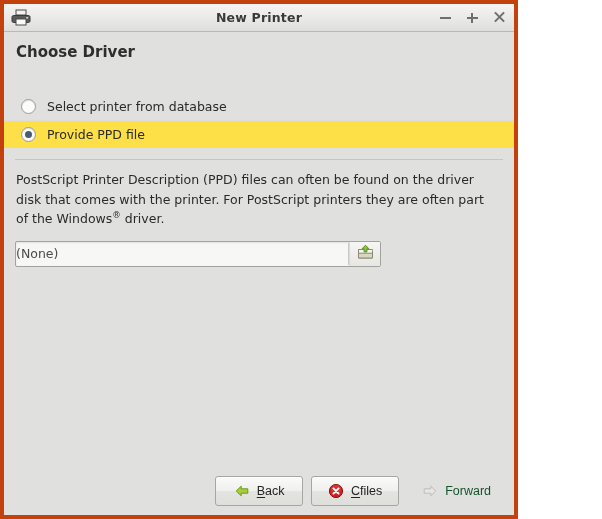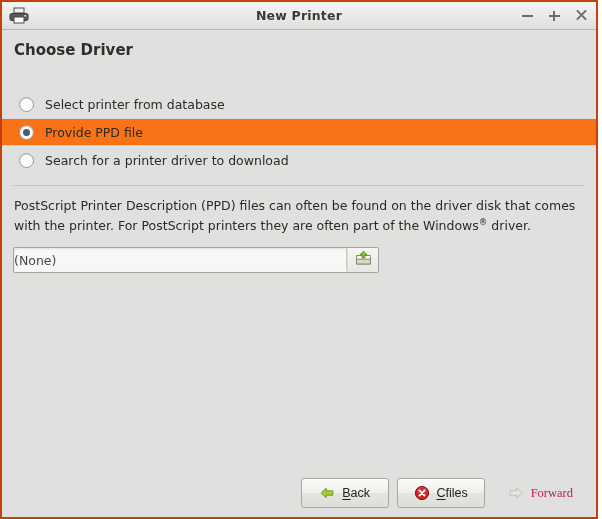--- a/index.html
+++ b/index.html
@@ -7,25 +7,25 @@
     padding: 0;
     background: #ffffff;
   }
   body {
     font-family: "DejaVu Sans", "Liberation Sans", sans-serif;
     -webkit-font-smoothing: antialiased;
   }
 
   #window {
     position: relative;
-    width: 598px;
+    width: 518px;
     height: 519px;
     box-sizing: border-box;
     background: #e0e0de;
-    border: 2px solid #c2410c;
+    border: 4px solid #c2410c;
     display: flex;
     flex-direction: column;
     overflow: hidden;
   }
 
   
   .titlebar {
     position: relative;
     height: 27px;
     flex: 0 0 27px;
@@ -102,21 +102,21 @@
     margin-top: 31px;
   }
   .radio-row {
     height: 28px;
     display: flex;
     align-items: center;
     padding-left: 17px;
     box-sizing: border-box;
   }
   .radio-row.selected {
-    background: #f97316;
+    background: #fde047;
     border-top: 1px solid #dcdcda;
     border-bottom: 1px solid #d6d6d4;
   }
   .radio-mark {
     width: 13px;
     height: 13px;
     border-radius: 50%;
     background: #fcfcfc;
     border: 1px solid #9a9a96;
     box-shadow: inset 0 1px 1px rgba(0,0,0,.10);
@@ -222,22 +222,21 @@
     border: 1px solid #a6a6a2;
     border-radius: 3px;
     box-shadow: inset 0 1px 0 rgba(255,255,255,.85);
     cursor: default;
     white-space: nowrap;
   }
   .btn.disabled {
     background: #e0e0de;
     border-color: transparent;
     box-shadow: none;
-    color: #be185d;
-    font-family: Liberation Serif, serif;
+    color: #14532d;
   }
   .btn u { text-underline-offset: 2px; }
   .btn-ico {
     width: 16px;
     height: 16px;
     flex: 0 0 16px;
     display: block;
   }
 </style>
 </head>
@@ -279,24 +278,20 @@
       <div class="radio-row">
         <span class="radio-mark"></span>
         <span class="radio-label">Select printer from database</span>
       </div>
 
       <div class="radio-row selected">
         <span class="radio-mark on"></span>
         <span class="radio-label">Provide PPD file</span>
       </div>
 
-      <div class="radio-row">
-        <span class="radio-mark"></span>
-        <span class="radio-label">Search for a printer driver to download</span>
-      </div>
 
     </div>
 
     <div class="separator"></div>
 
     <div class="description"><span>PostScript Printer Description (PPD) files can often be found on the driver disk that comes with the printer. For PostScript printers they are often part of the Windows</span><sup>®</sup><span> driver.</span></div>
 
     <div class="filechooser">
       <span class="fc-value">(None)</span>
       <span class="fc-divider"></span>

